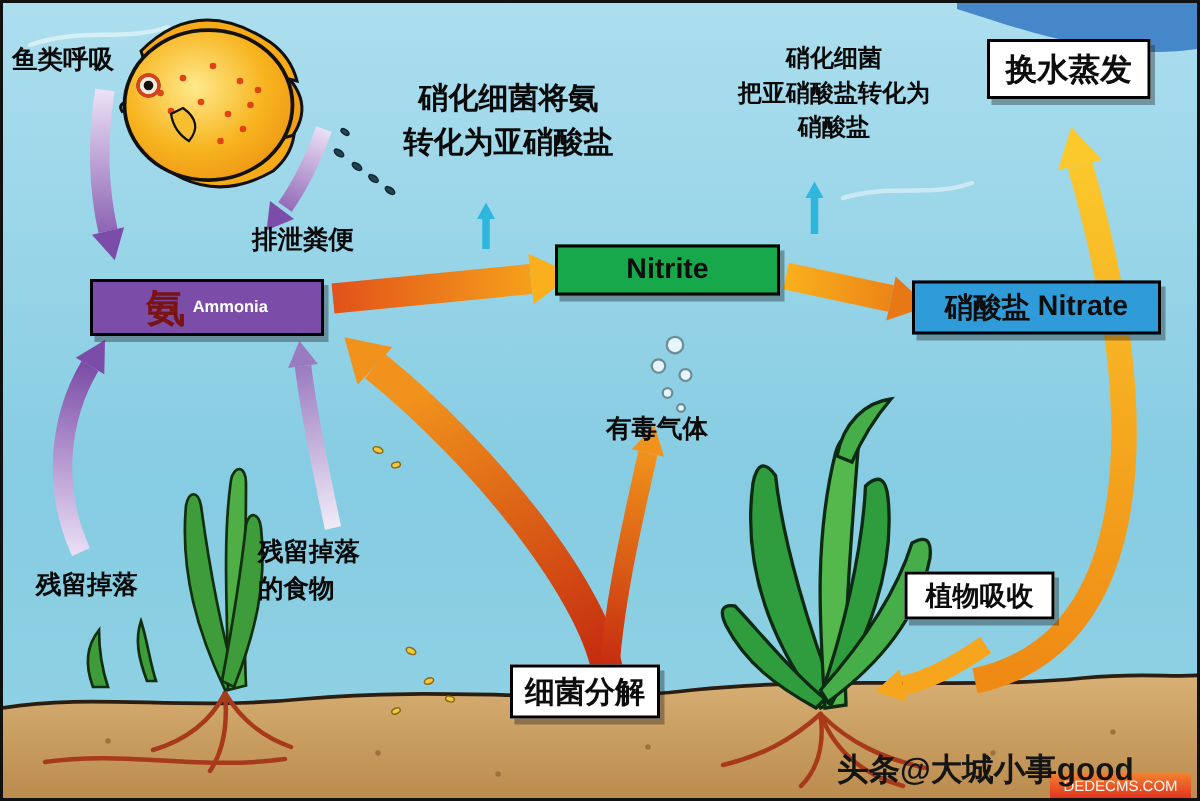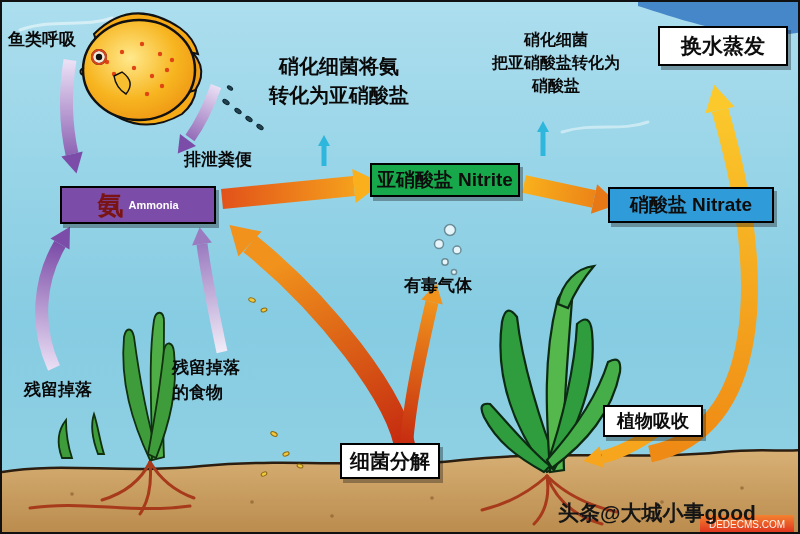--- a/index.html
+++ b/index.html
@@ -8,23 +8,23 @@
   .lbl{position:absolute;font-weight:bold;color:#0a0a0a;font-size:17px;line-height:1.45;white-space:pre-line;}
   .lbl.center{text-align:center;}
   .box{position:absolute;display:flex;align-items:center;justify-content:center;gap:5px;
        border:2px solid #000;box-shadow:3px 4px 0 rgba(20,20,20,.35);font-weight:bold;box-sizing:border-box;}
   .box-ammonia{left:58px;top:184px;width:156px;height:38px;background:#7C4DA8;}
   .box-ammonia .zh{color:#7A1313;font-size:26px;}
   .box-ammonia .en{color:#ffffff;font-size:11px;}
   .box-nitrite{left:368px;top:161px;width:150px;height:34px;background:#17A84B;color:#0d0d0d;font-size:19px;}
   .box-nitrate{left:606px;top:185px;width:166px;height:36px;background:#2F9CD9;color:#0d0d0d;font-size:19px;}
   .box-white{background:#ffffff;color:#0d0d0d;}
-  .box-waterchange{left:656px;top:24px;width:130px;height:40px;font-size:21px;}
+  .box-waterchange{left:656px;top:24px;width:109px;height:40px;font-size:21px;}
   .box-bacteria{left:338px;top:441px;width:100px;height:36px;font-size:20px;}
-  .box-absorb{left:601px;top:379px;width:100px;height:32px;font-size:18px;margin-top:24px;}
+  .box-absorb{left:601px;top:379px;width:100px;height:32px;font-size:18px;}
   .wm-byline{position:absolute;left:556px;top:497px;font-size:21px;font-weight:bold;color:#151515;z-index:3;}
   .wm-logo{position:absolute;left:698px;top:513px;width:94px;height:19px;z-index:2;
            display:flex;align-items:center;justify-content:center;border-radius:3px;
            background:linear-gradient(180deg,#F8822C,#E2251A);color:#fff;font-size:10px;font-weight:normal;opacity:.92;}
 </style>
 </head>
 <body>
 
 <div class="stage">
 
@@ -225,37 +225,36 @@
     <path d="M322,164 L322,144" stroke="#2FB6DC" stroke-width="5" fill="none"></path>
     <polygon points="0,-6 11,0 0,6" fill="#2FB6DC" transform="translate(322,144) rotate(-90)"></polygon>
   </g>
   <g>
     <path d="M541,154 L541,130" stroke="#2FB6DC" stroke-width="5" fill="none"></path>
     <polygon points="0,-6 11,0 0,6" fill="#2FB6DC" transform="translate(541,130) rotate(-90)"></polygon>
   </g>
 </svg>
 
 <div class="lbl" style="left:6px;top:26px;text-align:right;">鱼类呼吸</div>
-<div class="lbl" style="left:182px;top:146px;">排泄粪便</div>
+<div class="lbl" style="left:166px;top:146px;">排泄粪便</div>
 <div class="lbl center" style="left:262px;top:50px;width:150px;font-size:20px;">硝化细菌将氨
 转化为亚硝酸盐</div>
 <div class="lbl center" style="left:486px;top:26px;width:136px;font-size:16px;">硝化细菌
 把亚硝酸盐转化为
 硝酸盐</div>
 <div class="lbl" style="left:402px;top:272px;">有毒气体</div>
 <div class="lbl" style="left:22px;top:376px;">残留掉落</div>
 <div class="lbl" style="left:170px;top:354px;width:92px;">残留掉落
 的食物</div>
 
 <div class="box box-ammonia">
   <span class="zh">氨</span>
   <span class="en">Ammonia</span>
 </div>
 <div class="box box-nitrite">
-  <span>亚硝酸盐</span>
   <span>Nitrite</span>
 </div>
 <div class="box box-nitrate">
   <span>硝酸盐</span>
   <span>Nitrate</span>
 </div>
 <div class="box box-white box-waterchange">
   <span>换水蒸发</span>
 </div>
 <div class="box box-white box-bacteria">

